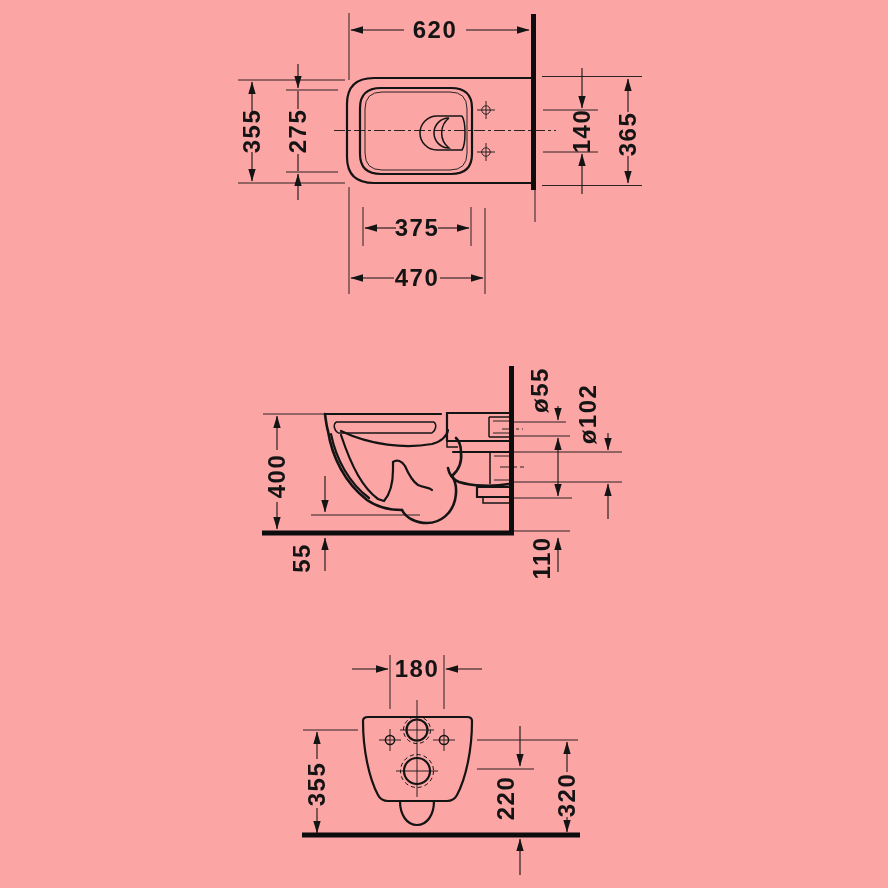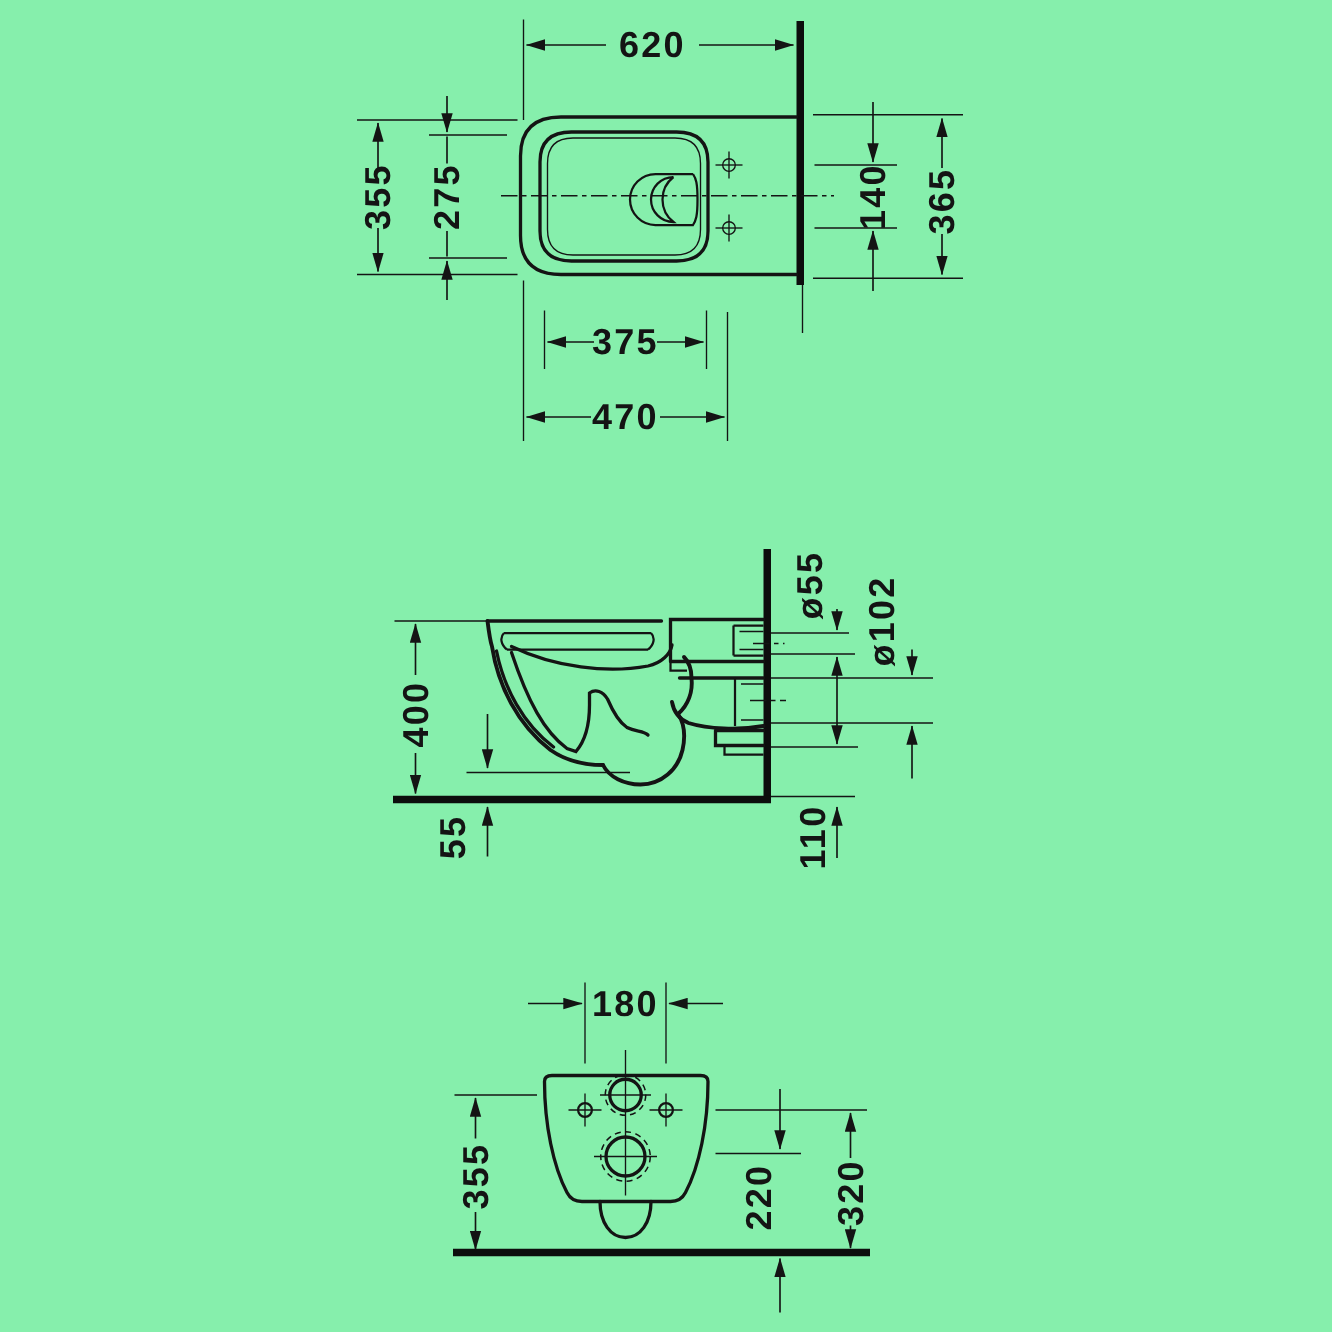--- a/index.html
+++ b/index.html
@@ -1,17 +1,17 @@
 <!DOCTYPE html>
 <html><head>
 <meta charset="utf-8">
 <style>
   html,body{margin:0;padding:0;background:#ffffff;}
   .canvas{
-    position:relative;width:888px;height:888px;background:#86efac;
+    position:relative;width:888px;height:888px;background:#fca5a5;
     font-family:"Liberation Sans", sans-serif;overflow:hidden;
   }
   svg{display:block}
   .dim-text{
     font-family:"Liberation Sans", sans-serif;
     font-weight:bold;font-size:24px;letter-spacing:1.5px;fill:#141414;
   }
   .dline {stroke:#141414;stroke-width:1.1;fill:none;}
   .mid   {stroke:#141414;stroke-width:1.5;fill:none;}
   .outl  {stroke:#141414;stroke-width:2.2;fill:none;stroke-linecap:round;}

